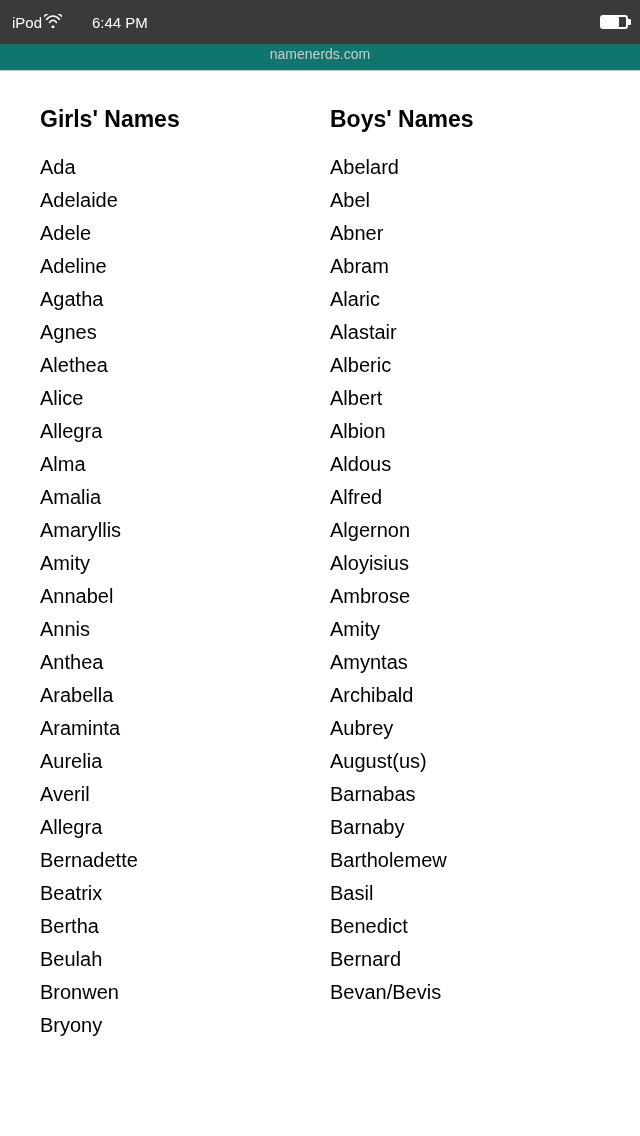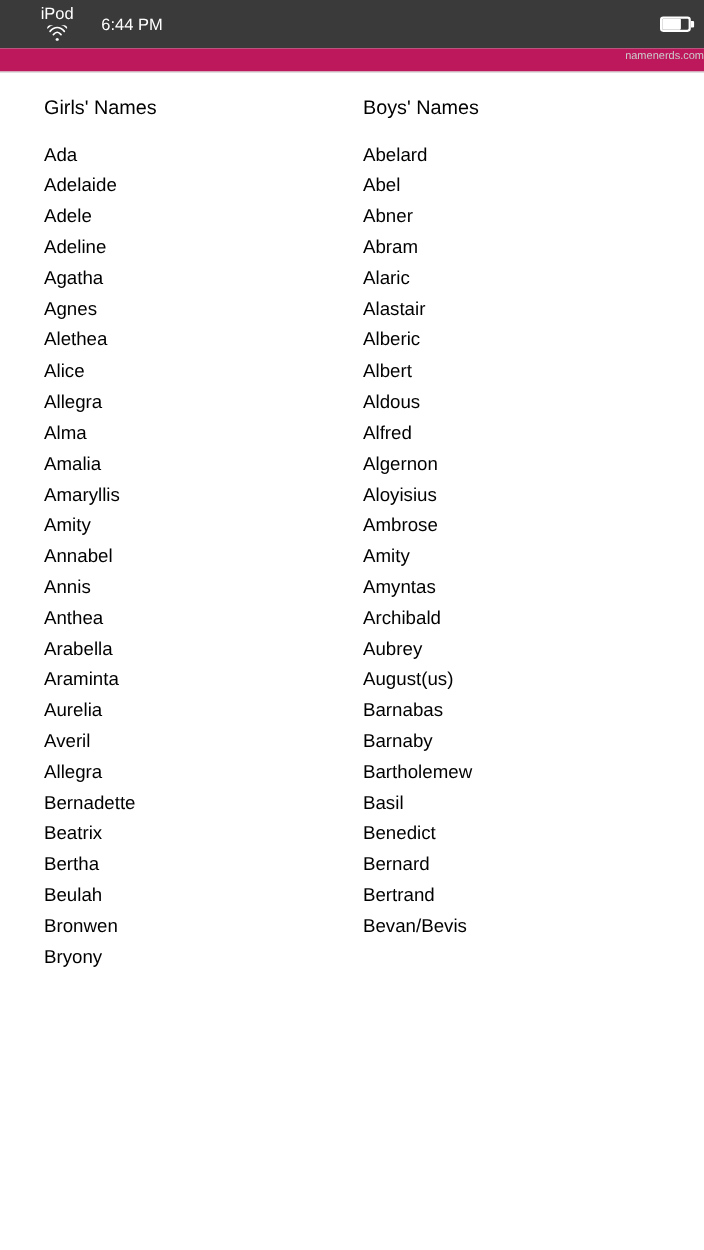--- a/index.html
+++ b/index.html
@@ -20,21 +20,20 @@
       align-items: center;
       justify-content: space-between;
       padding: 0 12px;
       font-size: 15px;
     }
     .status-left {
       display: flex;
       align-items: center;
       gap: 2px;
       min-width: 80px;
-      flex-direction: column;
     }
     .status-center {
       flex: 1;
       text-align: left;
     }
     .status-right {
       min-width: 80px;
       display: flex;
       justify-content: flex-end;
       align-items: center;
@@ -64,25 +63,25 @@
       background: #fff;
       border-radius: 1px;
     }
     .wifi-icon {
       display: inline-block;
       font-size: 14px;
     }
 
     
     .url-bar {
-      background: #be185d;
+      background: #0f766e;
       color: #ccc;
-      text-align: right;
+      text-align: center;
       padding: 2px 0 8px 0;
-      font-size: 10px;
+      font-size: 14px;
     }
 
     
     .separator {
       height: 1px;
       background: #ccc;
       margin: 0;
     }
 
     
@@ -90,28 +89,29 @@
       padding: 20px 40px 20px 40px;
     }
 
     .names-grid {
       display: grid;
       grid-template-columns: 1fr 1fr;
       gap: 0;
     }
 
     .column-header {
-      font-weight: normal;
-      font-size: 18px;
+      font-weight: bold;
+      font-size: 23px;
       margin-bottom: 16px;
       line-height: 1.4;
+      margin-top: 12px;
     }
 
     .name-item {
-      font-size: 17px;
+      font-size: 20px;
       line-height: 1.65;
       color: #000;
     }
 
     .girls-column {
       padding-right: 10px;
     }
 
     .boys-column {
       padding-left: 10px;
@@ -190,35 +190,35 @@
       <div id="boys-list">
           <div class="name-item"></div>
           <div class="name-item">Abelard</div>
           <div class="name-item">Abel</div>
           <div class="name-item">Abner</div>
           <div class="name-item">Abram</div>
           <div class="name-item">Alaric</div>
           <div class="name-item">Alastair</div>
           <div class="name-item">Alberic</div>
           <div class="name-item">Albert</div>
+          <div class="name-item">Albion</div>
           <div class="name-item">Aldous</div>
           <div class="name-item">Alfred</div>
           <div class="name-item">Algernon</div>
           <div class="name-item">Aloyisius</div>
           <div class="name-item">Ambrose</div>
           <div class="name-item">Amity</div>
           <div class="name-item">Amyntas</div>
           <div class="name-item">Archibald</div>
           <div class="name-item">Aubrey</div>
           <div class="name-item">August(us)</div>
           <div class="name-item">Barnabas</div>
           <div class="name-item">Barnaby</div>
           <div class="name-item">Bartholemew</div>
           <div class="name-item">Basil</div>
           <div class="name-item">Benedict</div>
           <div class="name-item">Bernard</div>
-          <div class="name-item">Bertrand</div>
           <div class="name-item">Bevan/Bevis</div>
         </div>
     </div>
 
   </div>
 </div>
 
 </body></html>

